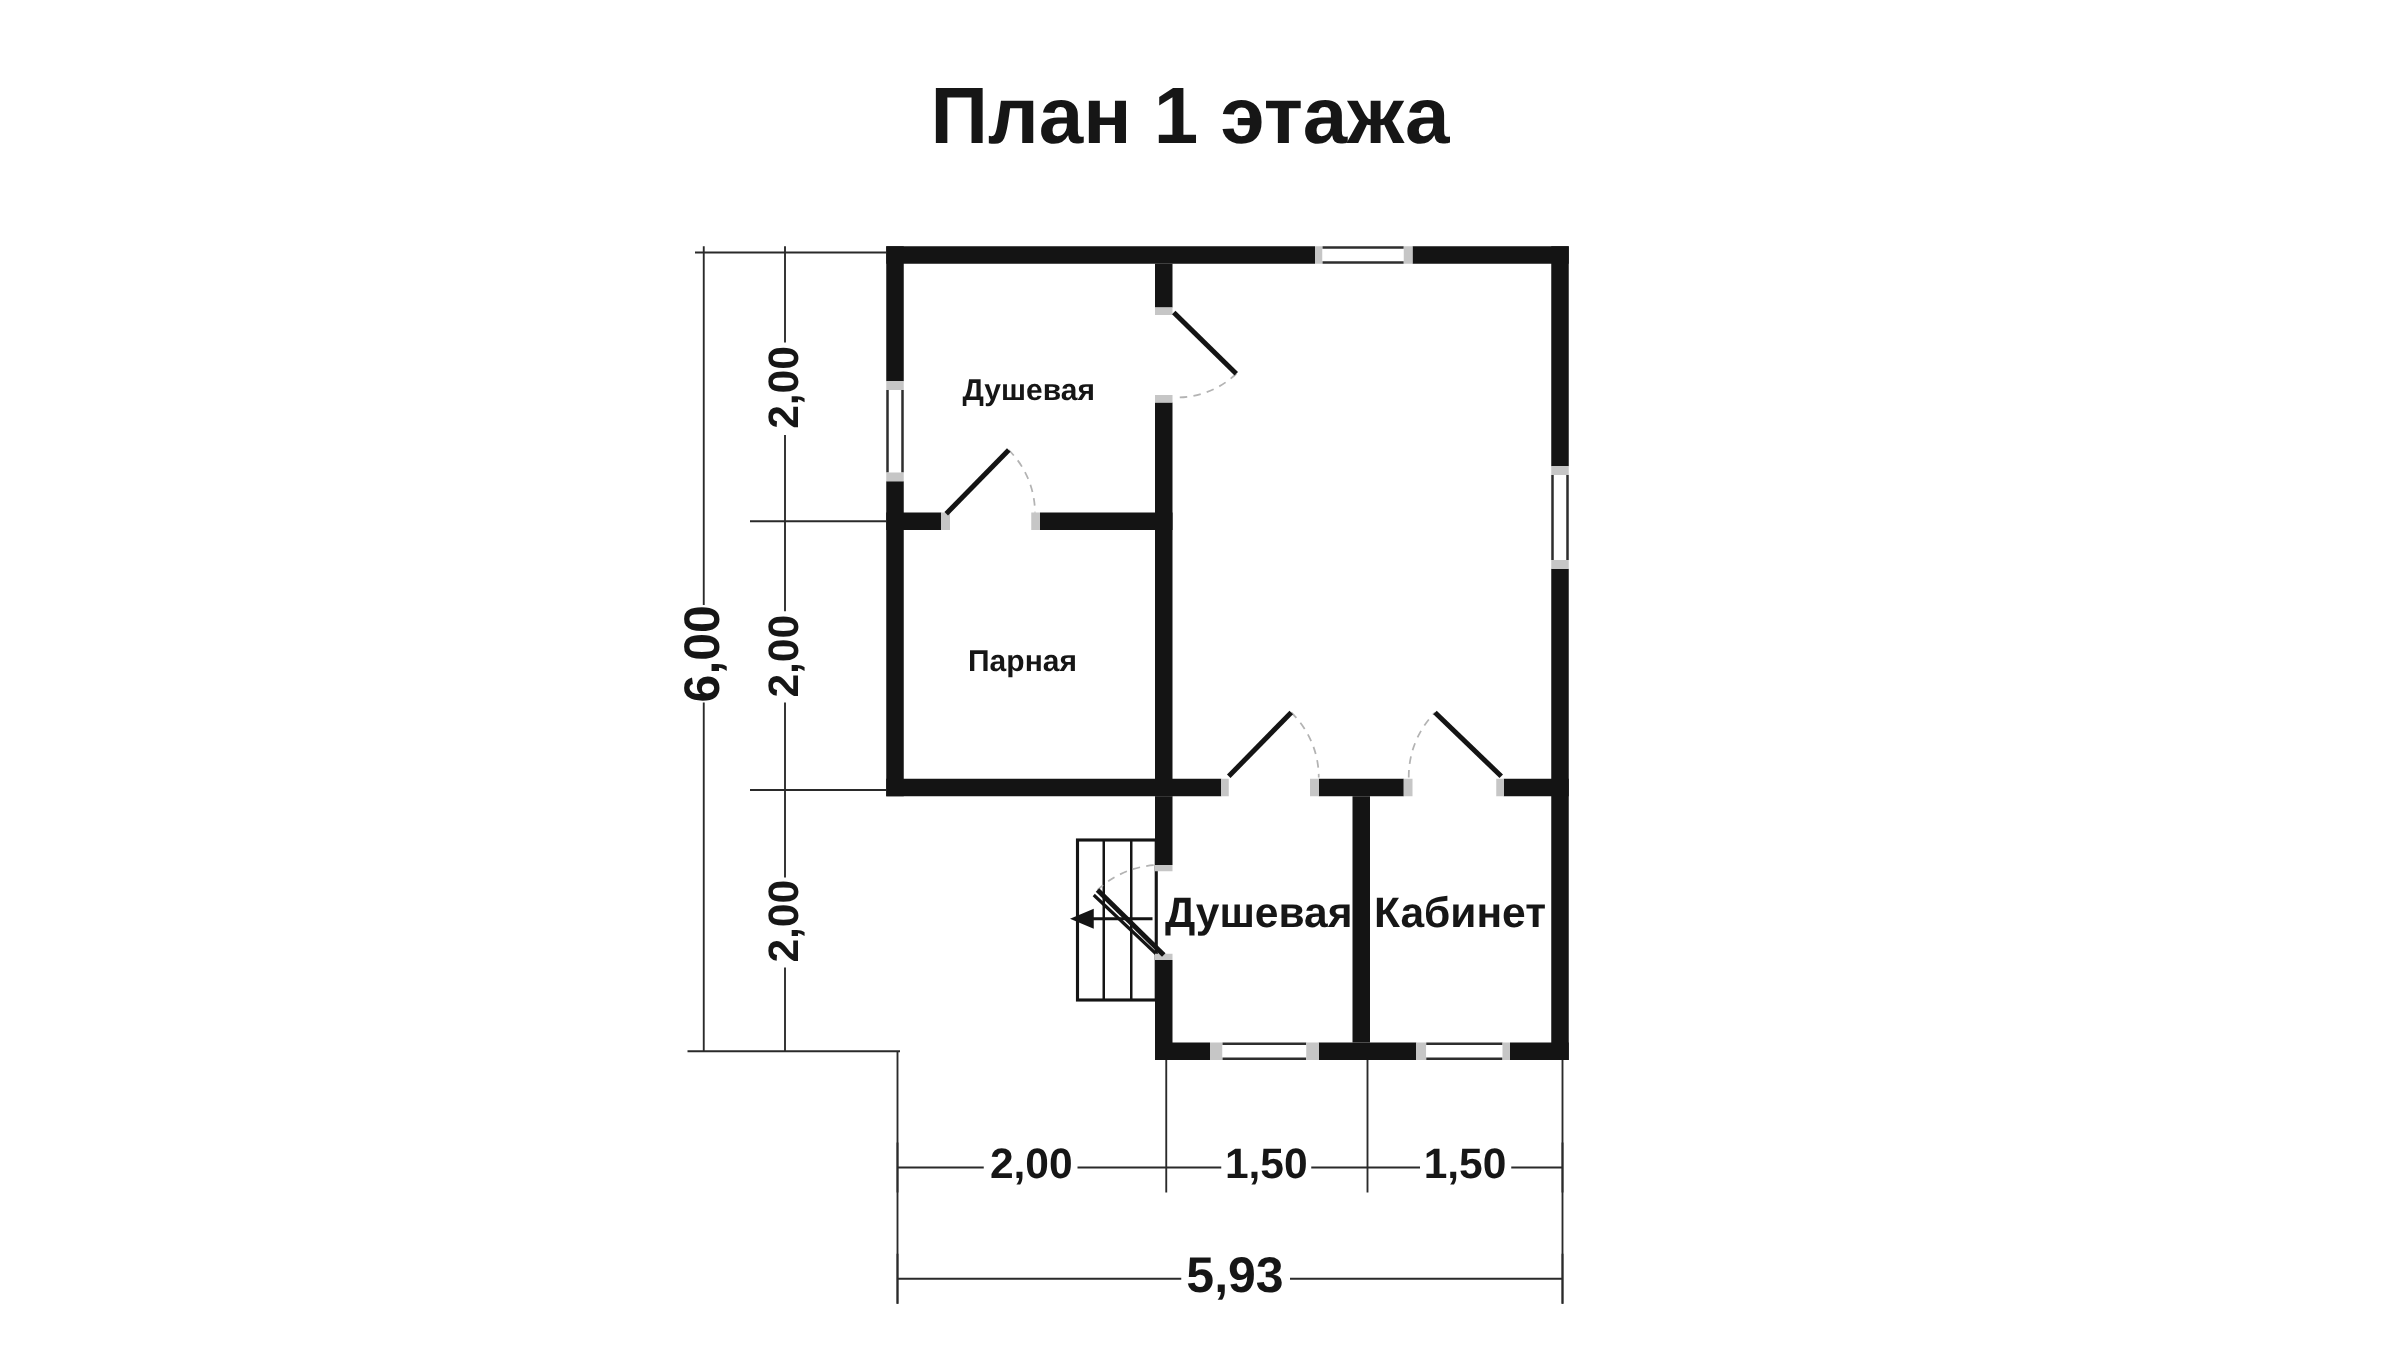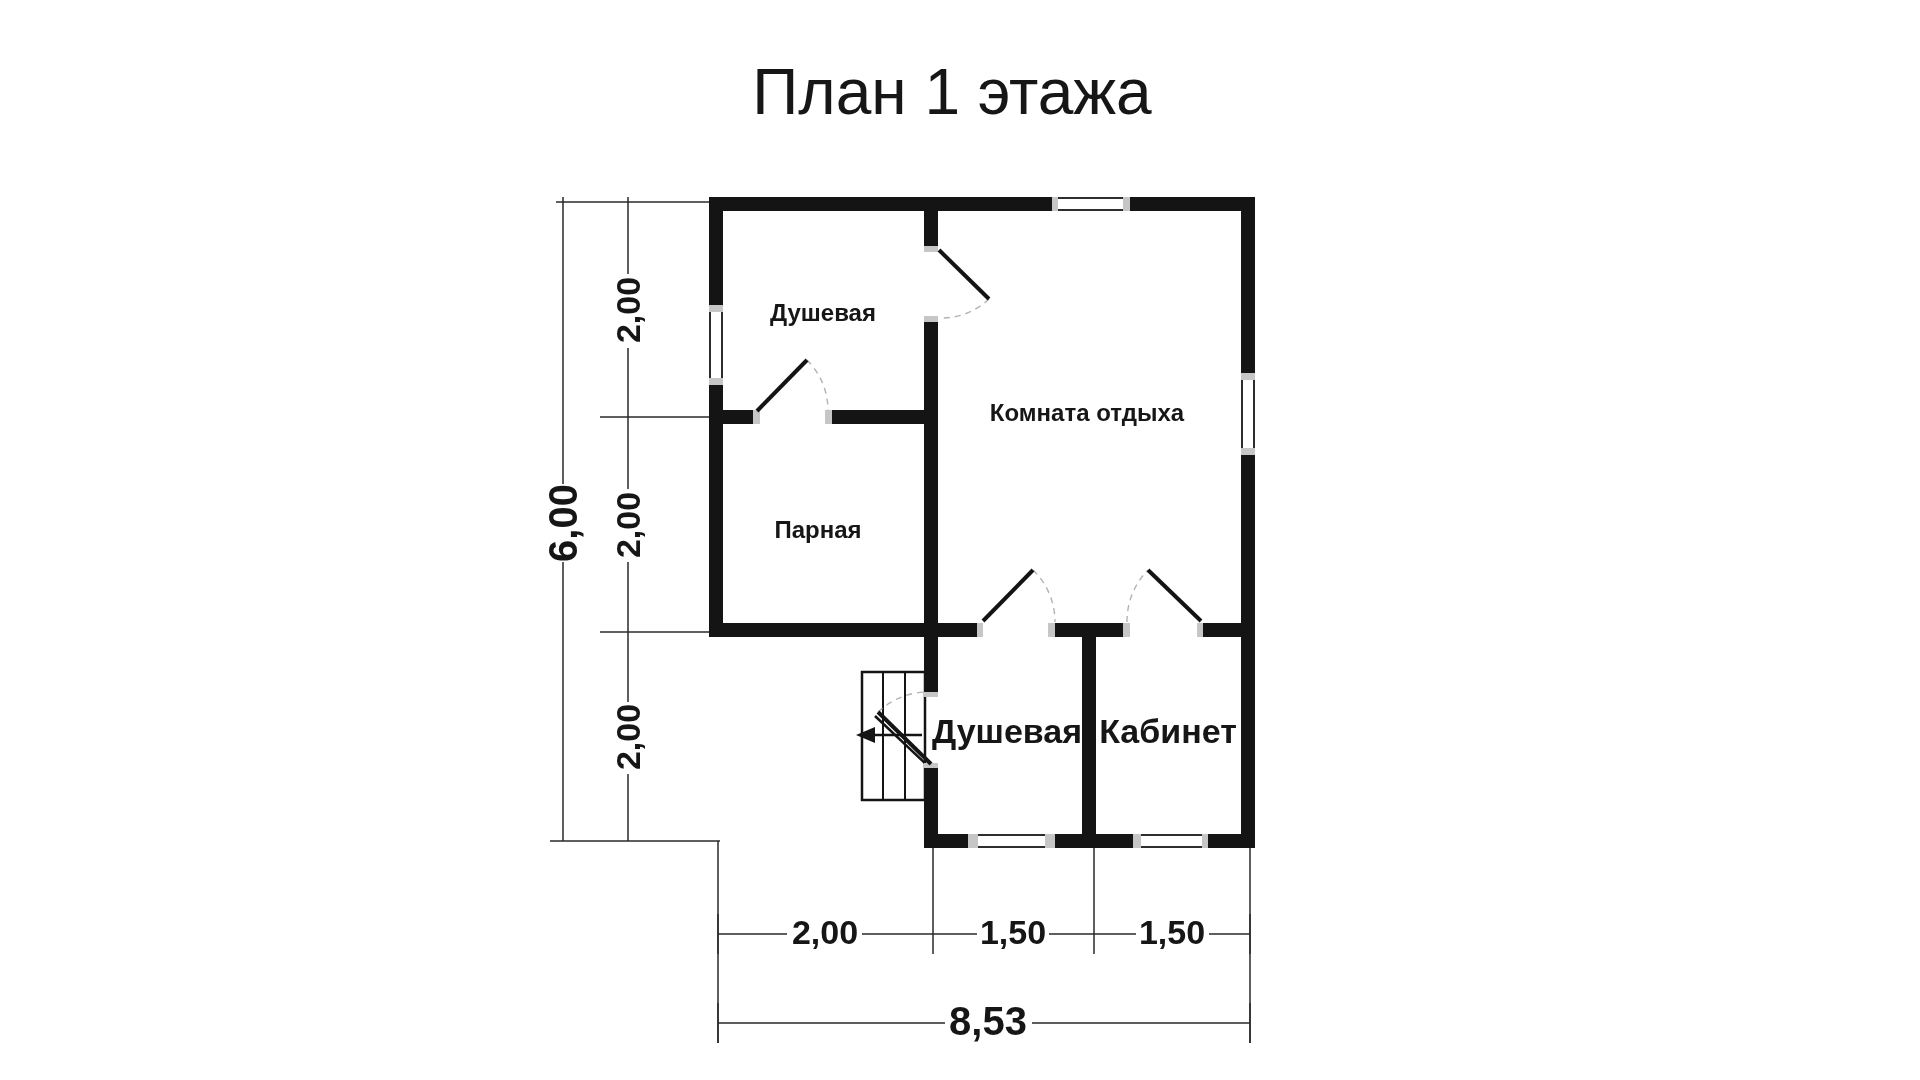--- a/index.html
+++ b/index.html
@@ -16,21 +16,21 @@
   .g{position:absolute;background:#ffffff;box-sizing:border-box;z-index:4;}
   .gv{border-left:2px solid #2e2e2e;border-right:2px solid #2e2e2e;}
   .gh{border-top:2px solid #2e2e2e;border-bottom:2px solid #2e2e2e;}
   svg.overlay{position:absolute;left:0;top:0;z-index:2;}
   svg.overlay2{position:absolute;left:0;top:0;z-index:5;}
   .lbl{position:absolute;transform:translate(-50%,-50%);white-space:nowrap;
        color:#161616;font-weight:700;z-index:6;}
   .room{font-size:24px;}
   .dimv{transform:translate(-50%,-50%) rotate(-90deg);}
   #title{position:absolute;left:952px;top:92px;transform:translate(-50%,-50%);
-         font-size:64px;font-weight:400;color:#161616;white-space:nowrap;z-index:6;}
+         font-size:64px;font-weight:700;color:#161616;white-space:nowrap;z-index:6;}
 </style>
 </head>
 <body>
 
 <div id="canvas">
 
   <div id="title">План 1 этажа</div>
 
 
   <svg class="overlay" width="1920" height="1080" viewBox="0 0 1920 1080">
@@ -128,27 +128,26 @@
       <line x1="718" y1="914" x2="718" y2="954"></line>
       <line x1="1250" y1="914" x2="1250" y2="954"></line>
 
       <path d="M718,1023 H945 M1032,1023 H1250" fill="none"></path>
       <line x1="718" y1="1003" x2="718" y2="1043"></line>
       <line x1="1250" y1="1003" x2="1250" y2="1043"></line>
     </g>
   </svg>
 
   <div class="lbl room" style="left:823px;top:313px">Душевая</div>
-  <div class="lbl room" style="left:1087px;top:413px">Комната отдыха</div>
   <div class="lbl room" style="left:818px;top:530px">Парная</div>
   <div class="lbl room" style="left:1007px;top:731px;font-size:34px">Душевая</div>
   <div class="lbl room" style="left:1168px;top:731px;font-size:34px">Кабинет</div>
 
   <div class="lbl dimv" style="left:563px;top:523px;font-size:40px">6,00</div>
   <div class="lbl dimv" style="left:628px;top:310px;font-size:34px">2,00</div>
   <div class="lbl dimv" style="left:628px;top:525px;font-size:34px">2,00</div>
   <div class="lbl dimv" style="left:628px;top:737px;font-size:34px">2,00</div>
   <div class="lbl" style="left:825px;top:932px;font-size:34px">2,00</div>
   <div class="lbl" style="left:1013px;top:932px;font-size:34px">1,50</div>
   <div class="lbl" style="left:1172px;top:932px;font-size:34px">1,50</div>
-  <div class="lbl" style="left:988px;top:1021px;font-size:40px">8,53</div>
+  <div class="lbl" style="left:988px;top:1021px;font-size:40px">5,93</div>
 
 </div>
 
 </body></html>

